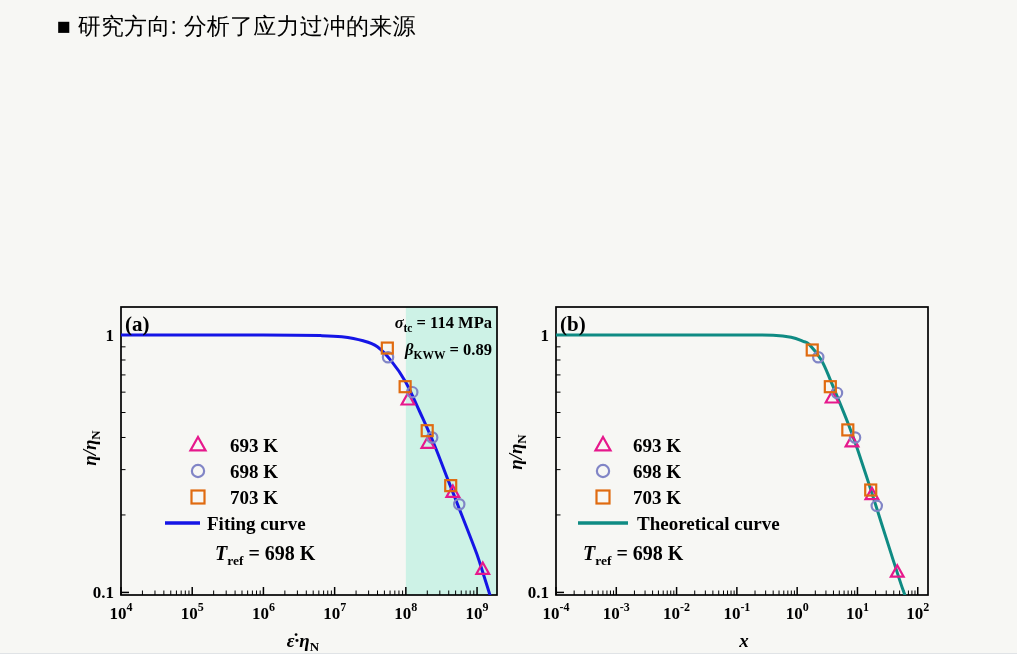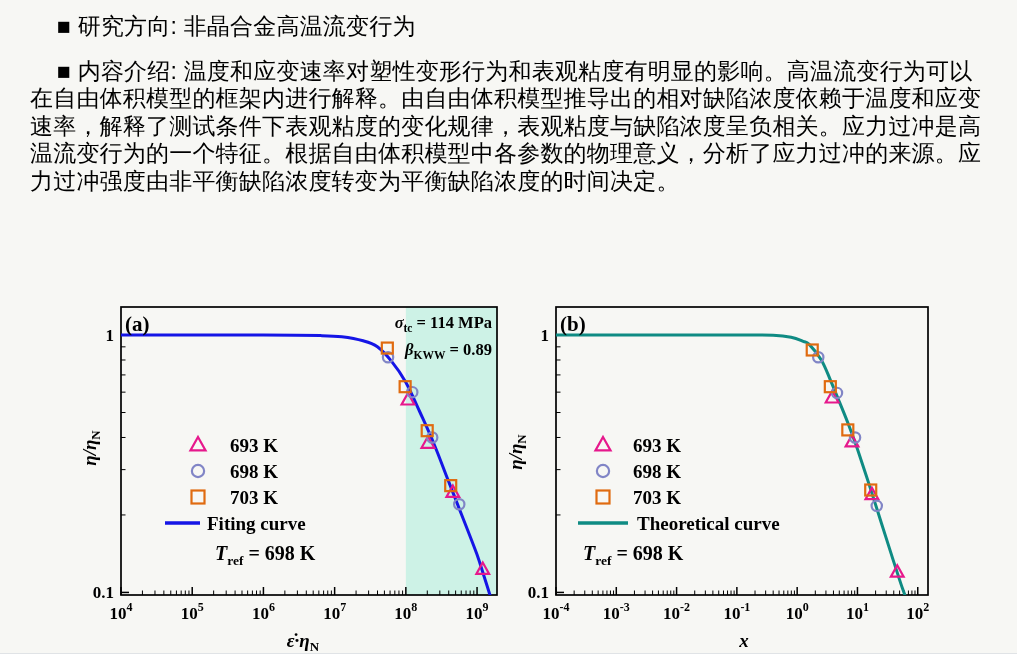--- a/index.html
+++ b/index.html
@@ -20,22 +20,21 @@
   .cref{font:bold 20px "Liberation Serif", serif}
   .cpanel{font:bold 21px "Liberation Serif", serif}
   .cann{font:bold 16.5px "Liberation Serif", serif}
   .caxis{font:bold 19px "Liberation Serif", serif}
   .bottom-strip{position:absolute;left:0;top:653px;width:1017px;height:14px;background:#ffffff;border-top:1.5px solid #e0e3e6}
 </style>
 </head>
 <body style="background: rgb(247, 247, 244);">
 
 <div class="intro">
-  <p class="first">■ 研究方向: 非晶合金高温流变行为</p>
-  <p>■ 内容介绍: 温度和应变速率对塑性变形行为和表观粘度有明显的影响。高温流变行为可以在自由体积模型的框架内进行解释。由自由体积模型推导出的相对缺陷浓度依赖于温度和应变速率，解释了测试条件下表观粘度的变化规律，表观粘度与缺陷浓度呈负相关。应力过冲是高温流变行为的一个特征。根据自由体积模型中各参数的物理意义，分析了应力过冲的来源。应力过冲强度由非平衡缺陷浓度转变为平衡缺陷浓度的时间决定。</p>
+  <p class="first">■ 研究方向: 分析了应力过冲的来源</p>
 </div>
 
 <div>
   <svg id="chart-a" class="chart-svg" style="left:60px;top:293px" width="455" height="374">
       <rect x="345.8484848484849" y="14" width="91.15151515151513" height="288" fill="#cdf2e6"></rect>
       <rect x="61" y="14" width="376" height="288" fill="none" stroke="#000" stroke-width="1.7"></rect>
       <line x1="61" y1="302" x2="61" y2="294" stroke="#000" stroke-width="1.5"></line>
       <line x1="82.43698453970777" y1="302" x2="82.43698453970777" y2="297.5" stroke="#000" stroke-width="1"></line>
       <line x1="94.97681662397598" y1="302" x2="94.97681662397598" y2="297.5" stroke="#000" stroke-width="1"></line>
       <line x1="103.87396907941552" y1="302" x2="103.87396907941552" y2="297.5" stroke="#000" stroke-width="1"></line>

